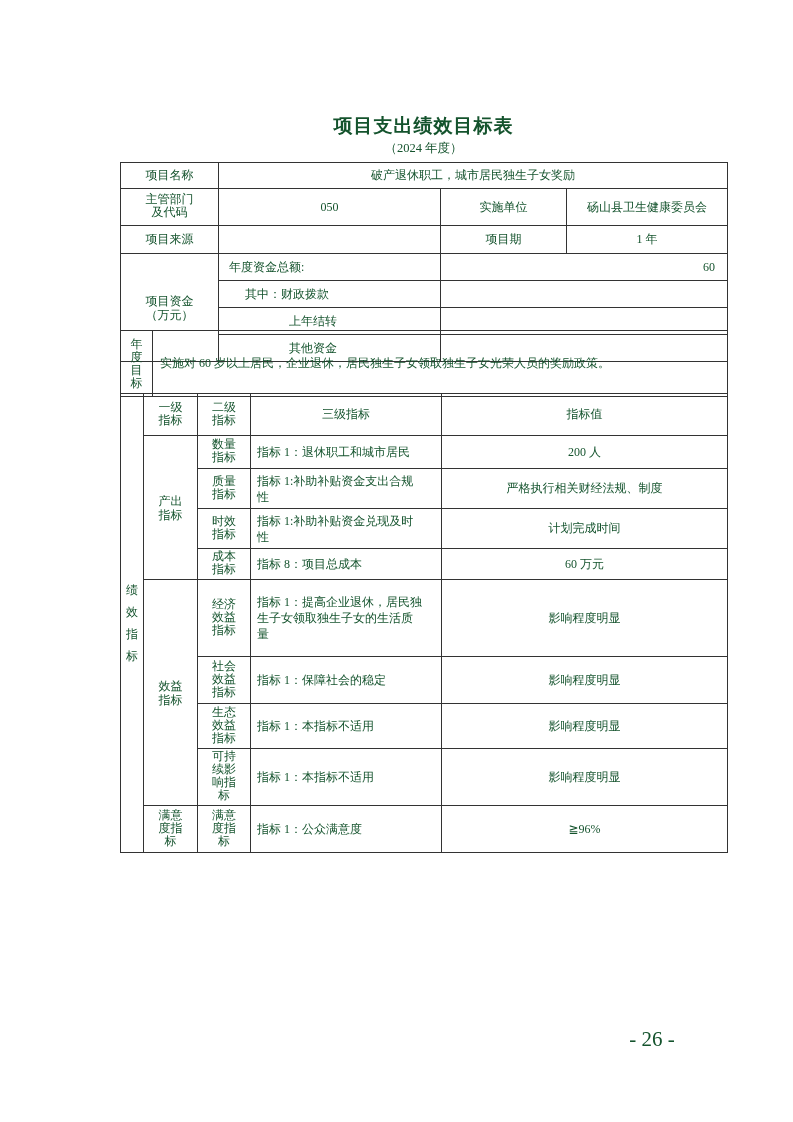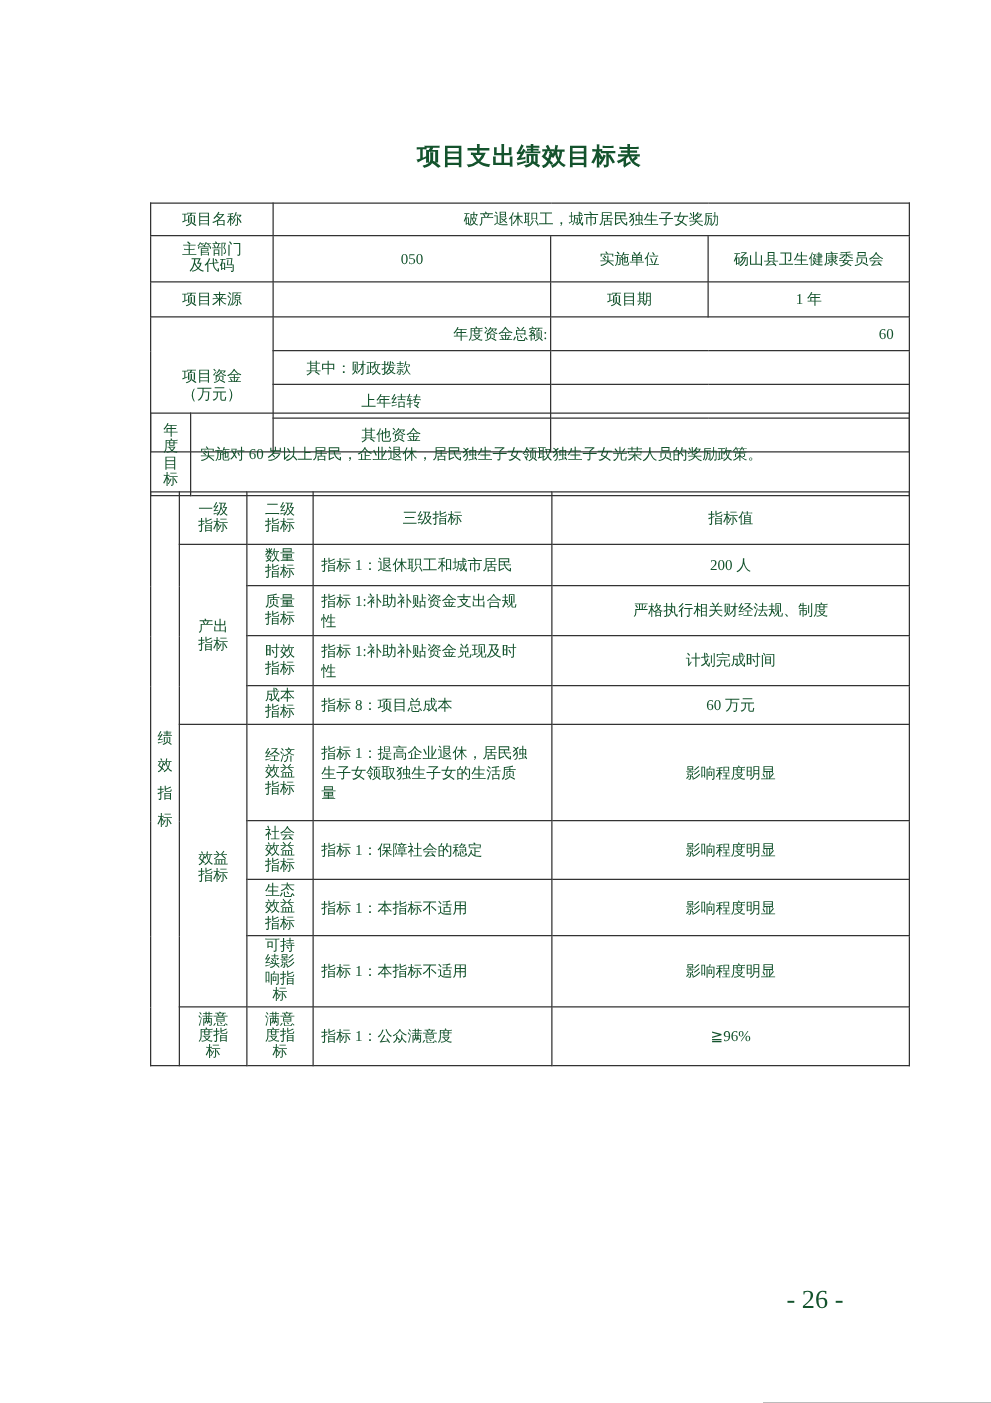--- a/index.html
+++ b/index.html
@@ -39,21 +39,21 @@
     font-size: 12px;
     vertical-align: middle;
     padding: 2px;
     overflow: hidden;
   }
   .c   { text-align: center; }
   .pre { white-space: pre-line; }
   .lh13 { line-height: 13px; font-family: Liberation Mono, monospace; }
   .lh14 { line-height: 14px; }
   .l3  { text-align: left; padding-left: 6px; line-height: 16px; white-space: pre-line; }
-  .pad-a { text-align: right; padding-left: 10px; margin-top: 18px; }
+  .pad-a { text-align: left; padding-left: 10px; margin-top: 18px; }
   .pad-b { text-align: left; padding-left: 26px; }
   .pad-c { text-align: left; padding-left: 70px; }
   .rgt  { text-align: right; padding-right: 12px; }
   .goal-text { text-align: left; padding-left: 7px; }
   .vside { text-align: center; white-space: pre-line; line-height: 22px; }
   .vside-tight { text-align: center; white-space: pre-line; line-height: 13px; }
 
   .h21 td { height: 21px; } .h32 td { height: 32px; } .h23 td { height: 23px; }
   .h22 td { height: 22px; } .h61 td { height: 61px; } .h37 td { height: 37px; margin-top: 13px; }
   .h28 td { height: 28px; } .h35 td { height: 35px; } .h25 td { height: 25px; }
@@ -65,20 +65,21 @@
     text-align: center; font-size: 21px; line-height: 18px;
   }
 </style>
 </head>
 <body>
 
 <div class="page">
   <div class="sheet">
 
     <div class="doc-title">项目支出绩效目标表</div>
+    <div class="doc-subtitle">（2024 年度）</div>
 
     <table class="doc-table tbl-a">
       <colgroup>
           <col style="width:98px">
           <col style="width:222px">
           <col style="width:126px">
           <col style="width:161px">
         </colgroup>
       <tbody>
           <tr class="h21">

